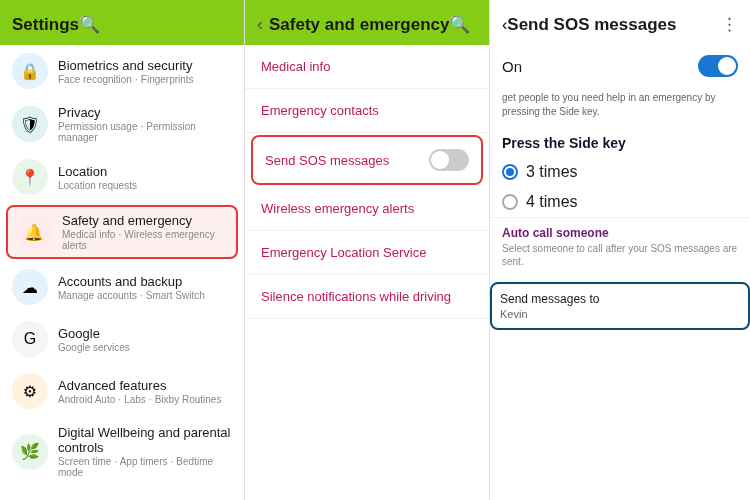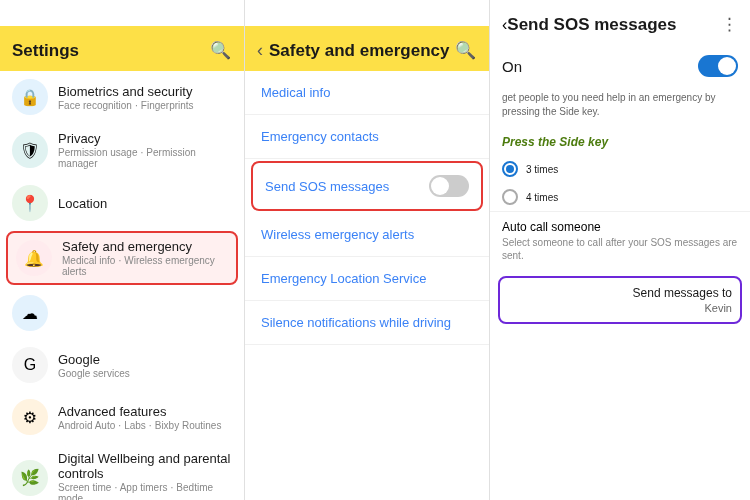--- a/index.html
+++ b/index.html
@@ -30,24 +30,23 @@
     }
 
     .panel-right {
       width: 260px;
     }
 
     
     .panel-header {
       display: flex;
       align-items: center;
-      justify-content: space-between;
+      justify-content: flex-start;
       padding: 14px 12px 10px;
-      background: #fde047;
-      margin-top: 26px;
+      background: #84cc16;
     }
 
     .panel-header-title {
       font-size: 17px;
       font-weight: 600;
       color: #1a1a1a;
     }
 
     .panel-header .back-arrow {
       font-size: 18px;
@@ -122,21 +121,21 @@
     .icon-teal { background: #e0f2f1; }
     .icon-green { background: #e8f5e9; }
     .icon-orange { background: #fff3e0; }
     .icon-red { background: #ffebee; }
     .icon-gray { background: #f5f5f5; }
 
     
     .menu-item {
       padding: 14px 16px;
       font-size: 13px;
-      color: #3b82f6;
+      color: #be185d;
       cursor: pointer;
       border-bottom: 1px solid #f0f0f0;
     }
 
     .menu-item.highlighted {
       border: 2px solid #e53935;
       margin: 2px 6px;
       border-radius: 8px;
       padding: 12px 12px;
       display: flex;
@@ -198,25 +197,24 @@
     }
 
     .description-text {
       font-size: 10px;
       color: #666;
       padding: 0 12px 8px;
       line-height: 1.4;
     }
 
     .section-title {
-      font-size: 12px;
+      font-size: 14px;
       font-weight: 600;
-      color: #4d7c0f;
+      color: #0f172a;
       padding: 8px 12px 6px;
-      font-style: italic;
     }
 
     .radio-row {
       display: flex;
       align-items: center;
       padding: 6px 12px;
       gap: 8px;
     }
 
     .radio-circle {
@@ -236,54 +234,53 @@
       height: 8px;
       border-radius: 50%;
       background: #1976d2;
     }
 
     .radio-circle.unselected {
       border-color: #aaa;
     }
 
     .radio-label {
-      font-size: 10px;
+      font-size: 16px;
       color: #1a1a1a;
     }
 
     .setting-row {
       padding: 8px 12px;
       border-top: 1px solid #f0f0f0;
     }
 
     .setting-row-header {
       display: flex;
       align-items: center;
       justify-content: space-between;
       margin-bottom: 2px;
     }
 
     .setting-row-title {
       font-size: 12px;
-      font-weight: 400;
-      color: #000000;
+      font-weight: 700;
+      color: #701a75;
     }
 
     .setting-row-desc {
       font-size: 10px;
       color: #888;
       line-height: 1.3;
     }
 
     .send-messages-box {
-      border: 2px solid #6d28d9;
+      border: 2px solid #0c4a6e;
       border-radius: 8px;
-      margin: 6px 8px;
+      margin: 6px 0;
       padding: 8px;
-      text-align: right;
     }
 
     .send-messages-title {
       font-size: 12px;
       font-weight: 500;
       color: #1a1a1a;
     }
 
     .send-messages-value {
       font-size: 11px;
@@ -314,31 +311,36 @@
     <div class="item-icon icon-teal">🛡</div>
     <div class="item-text">
       <div class="item-title">Privacy</div>
       <div class="item-subtitle">Permission usage · Permission manager</div>
     </div>
   </div>
       <div class="settings-item">
     <div class="item-icon icon-green">📍</div>
     <div class="item-text">
       <div class="item-title">Location</div>
+      <div class="item-subtitle">Location requests</div>
     </div>
   </div>
       <div class="settings-item active">
     <div class="item-icon icon-red">🔔</div>
     <div class="item-text">
       <div class="item-title">Safety and emergency</div>
       <div class="item-subtitle">Medical info · Wireless emergency alerts</div>
     </div>
   </div>
       <div class="settings-item">
     <div class="item-icon icon-blue">☁</div>
+    <div class="item-text">
+      <div class="item-title">Accounts and backup</div>
+      <div class="item-subtitle">Manage accounts · Smart Switch</div>
+    </div>
   </div>
       <div class="settings-item">
     <div class="item-icon icon-gray">G</div>
     <div class="item-text">
       <div class="item-title">Google</div>
       <div class="item-subtitle">Google services</div>
     </div>
   </div>
       <div class="settings-item">
     <div class="item-icon icon-orange">⚙</div>

